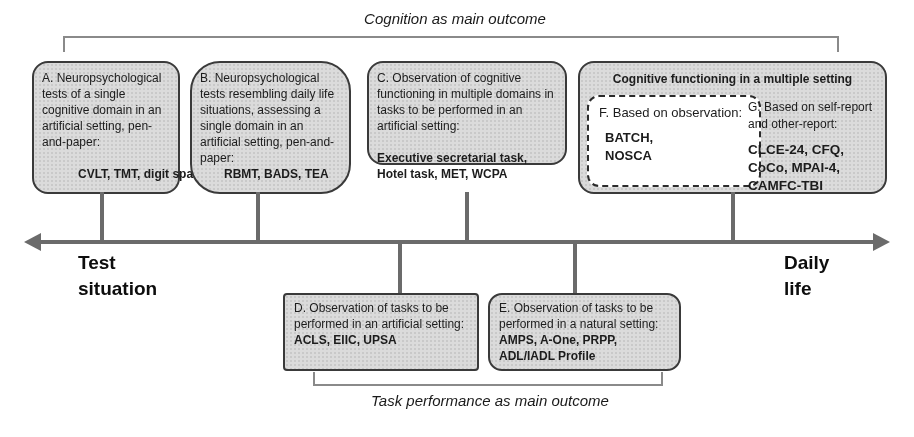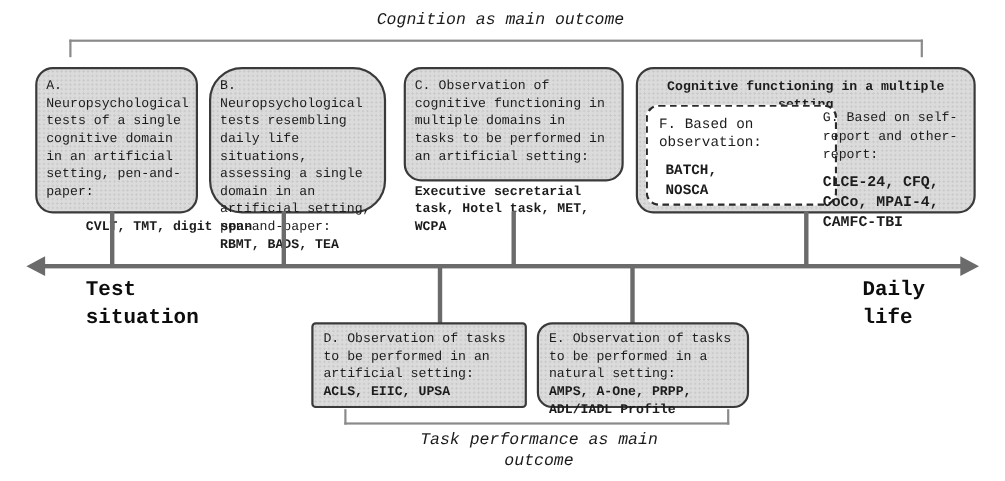--- a/index.html
+++ b/index.html
@@ -1,33 +1,33 @@
 <!DOCTYPE html>
 <html><head>
 <meta charset="utf-8">
 <style>
   html,body{margin:0;padding:0;background:#ffffff;}
   .canvas{
     position:relative;width:914px;height:437px;background:#ffffff;overflow:hidden;
-    font-family:Liberation Mono, monospace;color:#1c1c1c;
+    font-family:Liberation Sans, sans-serif;color:#1c1c1c;
   }
   
   .box{
     position:absolute;box-sizing:border-box;
     background-color:#dbdbdb;
     background-image:radial-gradient(circle,#c9c9c9 0.9px,rgba(0,0,0,0) 1px);
     background-size:4px 4px;
     border:2px solid #3a3a3a;border-radius:16px;
     padding:7px 8px;font-size:12px;line-height:16px;
   }
   .box .instruments{font-weight:700;}
   .box-a{left:32px;top:61px;width:148px;height:133px;}
   .box-a .instruments{margin-top:16px;white-space:nowrap;padding-left:36px;}
   .box-b{left:190px;top:61px;width:161px;height:133px;border-radius:30px;}
-  .box-b .instruments{white-space:nowrap;}
+  .box-b .instruments{white-space:nowrap;margin-left:24px;}
   .box-c{left:367px;top:61px;width:200px;height:104px;}
   .box-c .instruments{margin-top:16px;}
   .box-d{left:283px;top:293px;width:196px;height:78px;border-radius:4px;padding:5px 9px;}
   .box-d .instruments{white-space:nowrap;}
   .box-e{left:488px;top:293px;width:193px;height:78px;border-radius:14px;padding:5px 9px;}
   
   .box-fg{left:578px;top:61px;width:309px;height:133px;padding:0;}
   .fg-header{
     text-align:center;font-weight:700;font-size:12px;margin-top:8px;
   }

